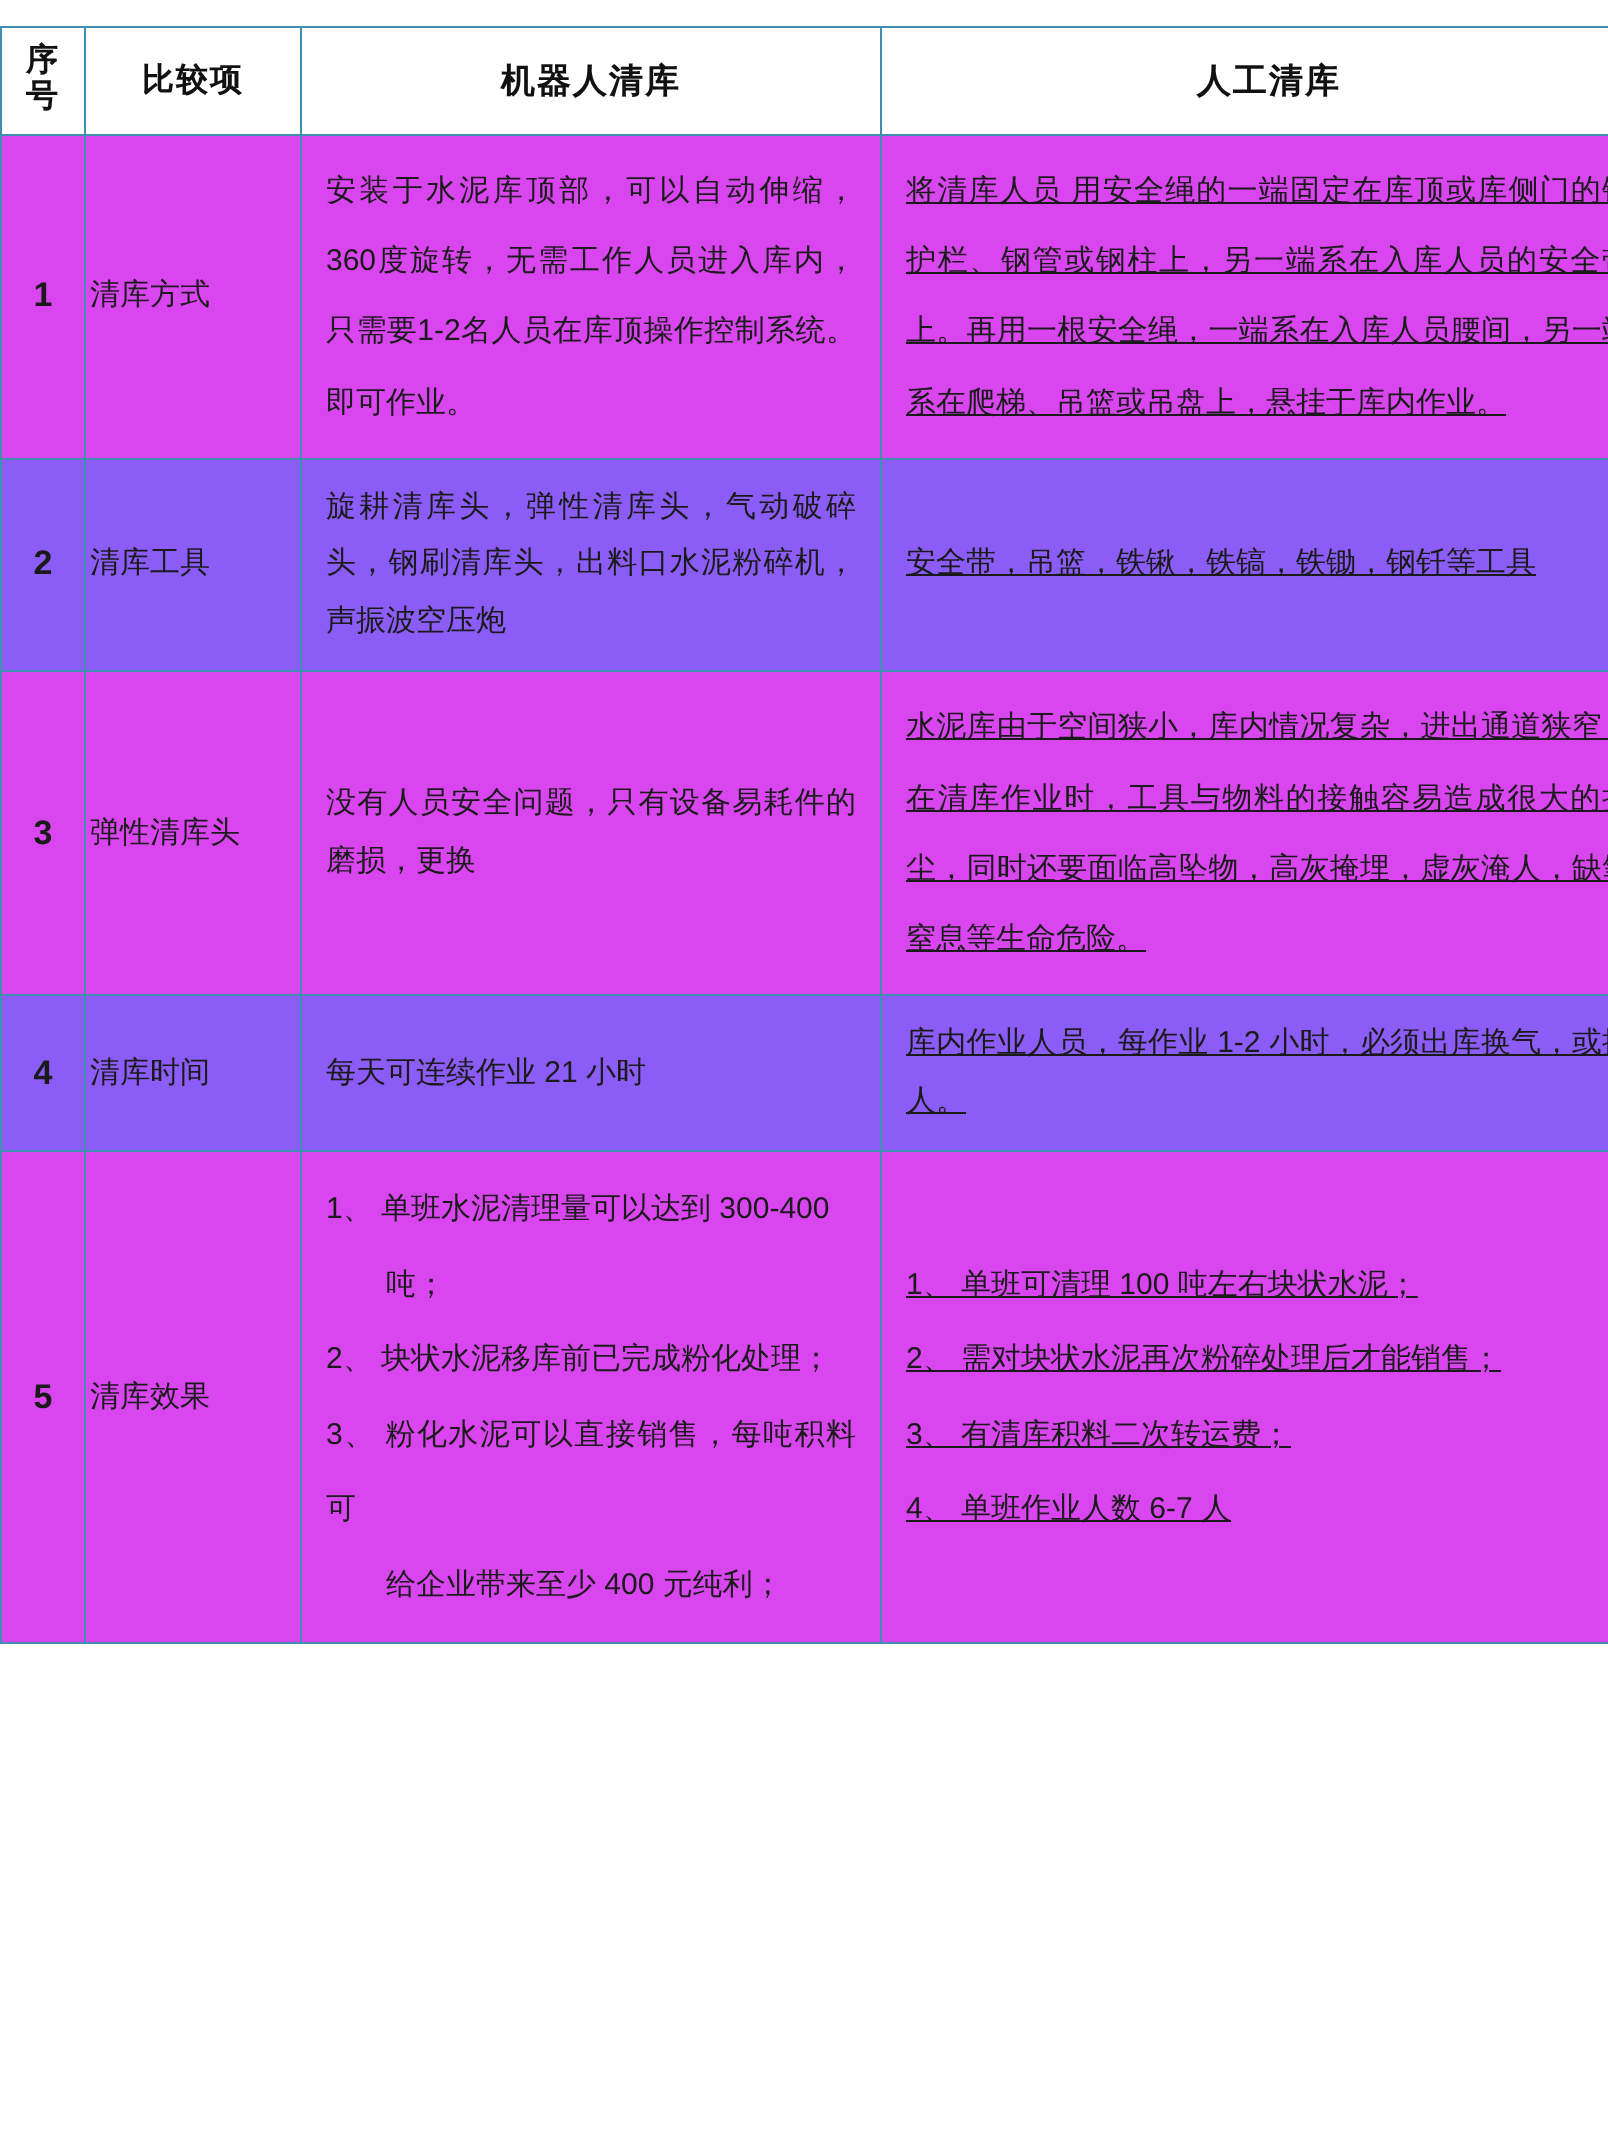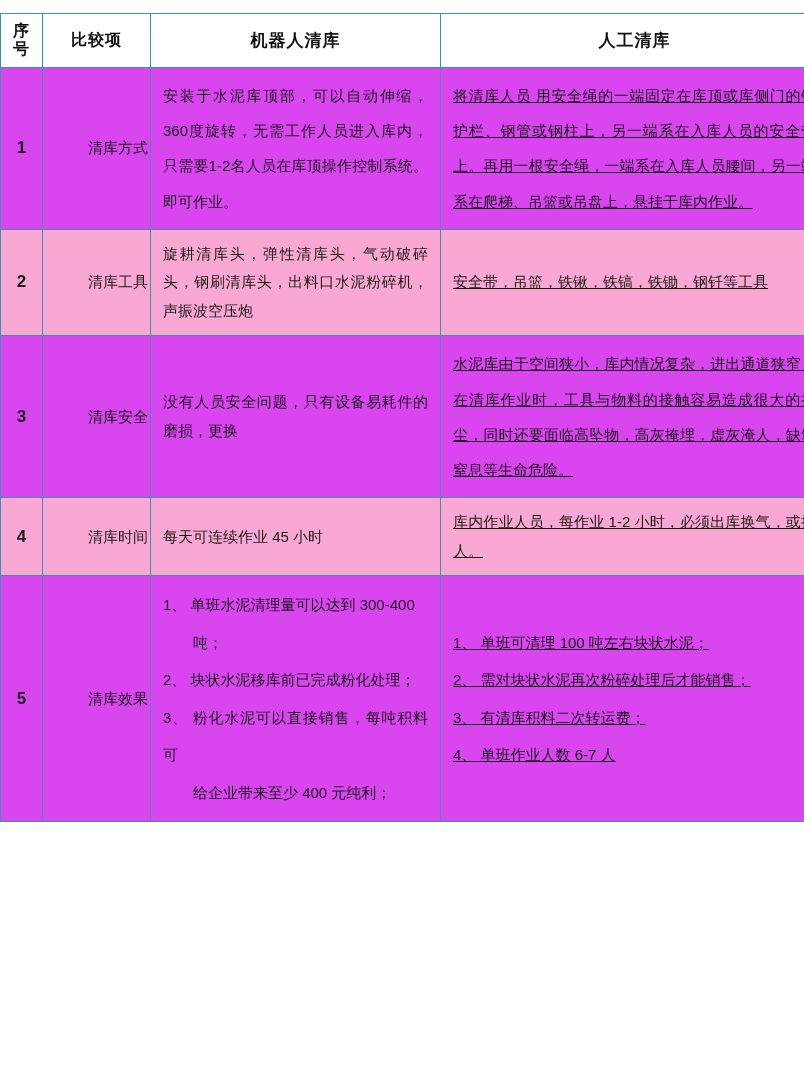--- a/index.html
+++ b/index.html
@@ -59,30 +59,30 @@
   
   tbody td {
     font-size: 15px;
     line-height: 1.9;
     color: #1a1a1a;
   }
   tbody tr.shade td {
     background: #d946ef;
   }
   tbody tr.plain td {
-    background: #f9a8d4;
+    background: #8b5cf6;
   }
   td.no {
     text-align: center;
     font-weight: bold;
     font-size: 17px;
     width: 42px;
   }
   td.item {
-    text-align: right;
+    text-align: left;
     font-size: 15px;
     width: 90px;
     padding: 4px 2px;
   }
   td.body-cell {
     padding: 10px 12px;
     text-align: justify;
     vertical-align: middle;
   }
   td.body-cell.robot {
@@ -129,29 +129,29 @@
 
       <tr class="plain">
         <td class="no">2</td>
         <td class="item">清库工具</td>
         <td class="body-cell robot">旋耕清库头，弹性清库头，气动破碎头，钢刷清库头，出料口水泥粉碎机，声振波空压炮</td>
         <td class="body-cell manual">安全带，吊篮，铁锹，铁镐，铁锄，钢钎等工具</td>
       </tr>
 
       <tr class="shade">
         <td class="no">3</td>
-        <td class="item">清库安全</td>
+        <td class="item">弹性清库头</td>
         <td class="body-cell robot">没有人员安全问题，只有设备易耗件的磨损，更换</td>
         <td class="body-cell manual r3-manual">水泥库由于空间狭小，库内情况复杂，进出通道狭窄，在清库作业时，工具与物料的接触容易造成很大的扬尘，同时还要面临高坠物，高灰掩埋，虚灰淹人，缺氧窒息等生命危险。</td>
       </tr>
 
       <tr class="plain">
         <td class="no">4</td>
         <td class="item">清库时间</td>
-        <td class="body-cell robot">每天可连续作业 45 小时</td>
+        <td class="body-cell robot">每天可连续作业 21 小时</td>
         <td class="body-cell manual">库内作业人员，每作业 1-2 小时，必须出库换气，或换人。</td>
       </tr>
 
       <tr class="shade">
         <td class="no">5</td>
         <td class="item">清库效果</td>
         <td class="body-cell robot r5">
           <span class="list-line">1、 单班水泥清理量可以达到 300-400</span>
           <span class="list-line indent">吨；</span>
           <span class="list-line">2、 块状水泥移库前已完成粉化处理；</span>

